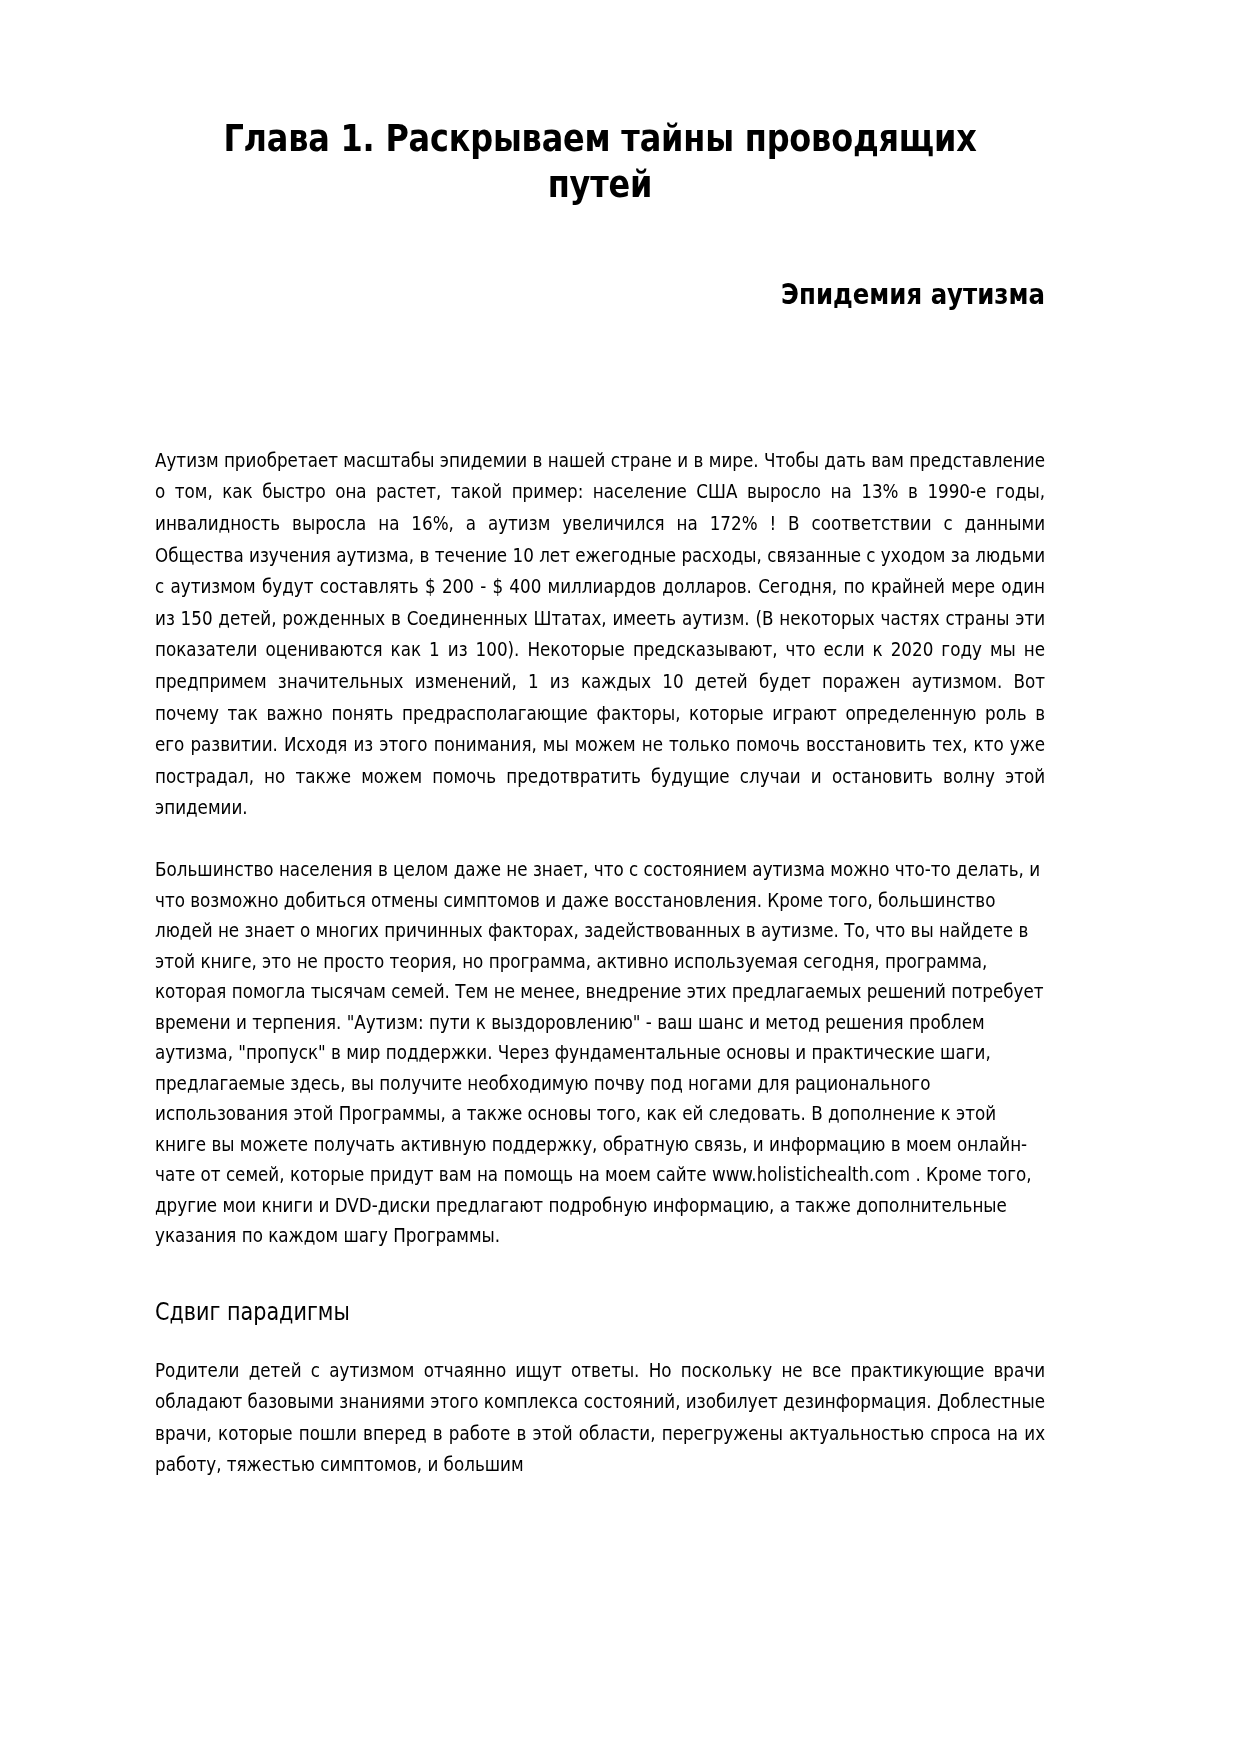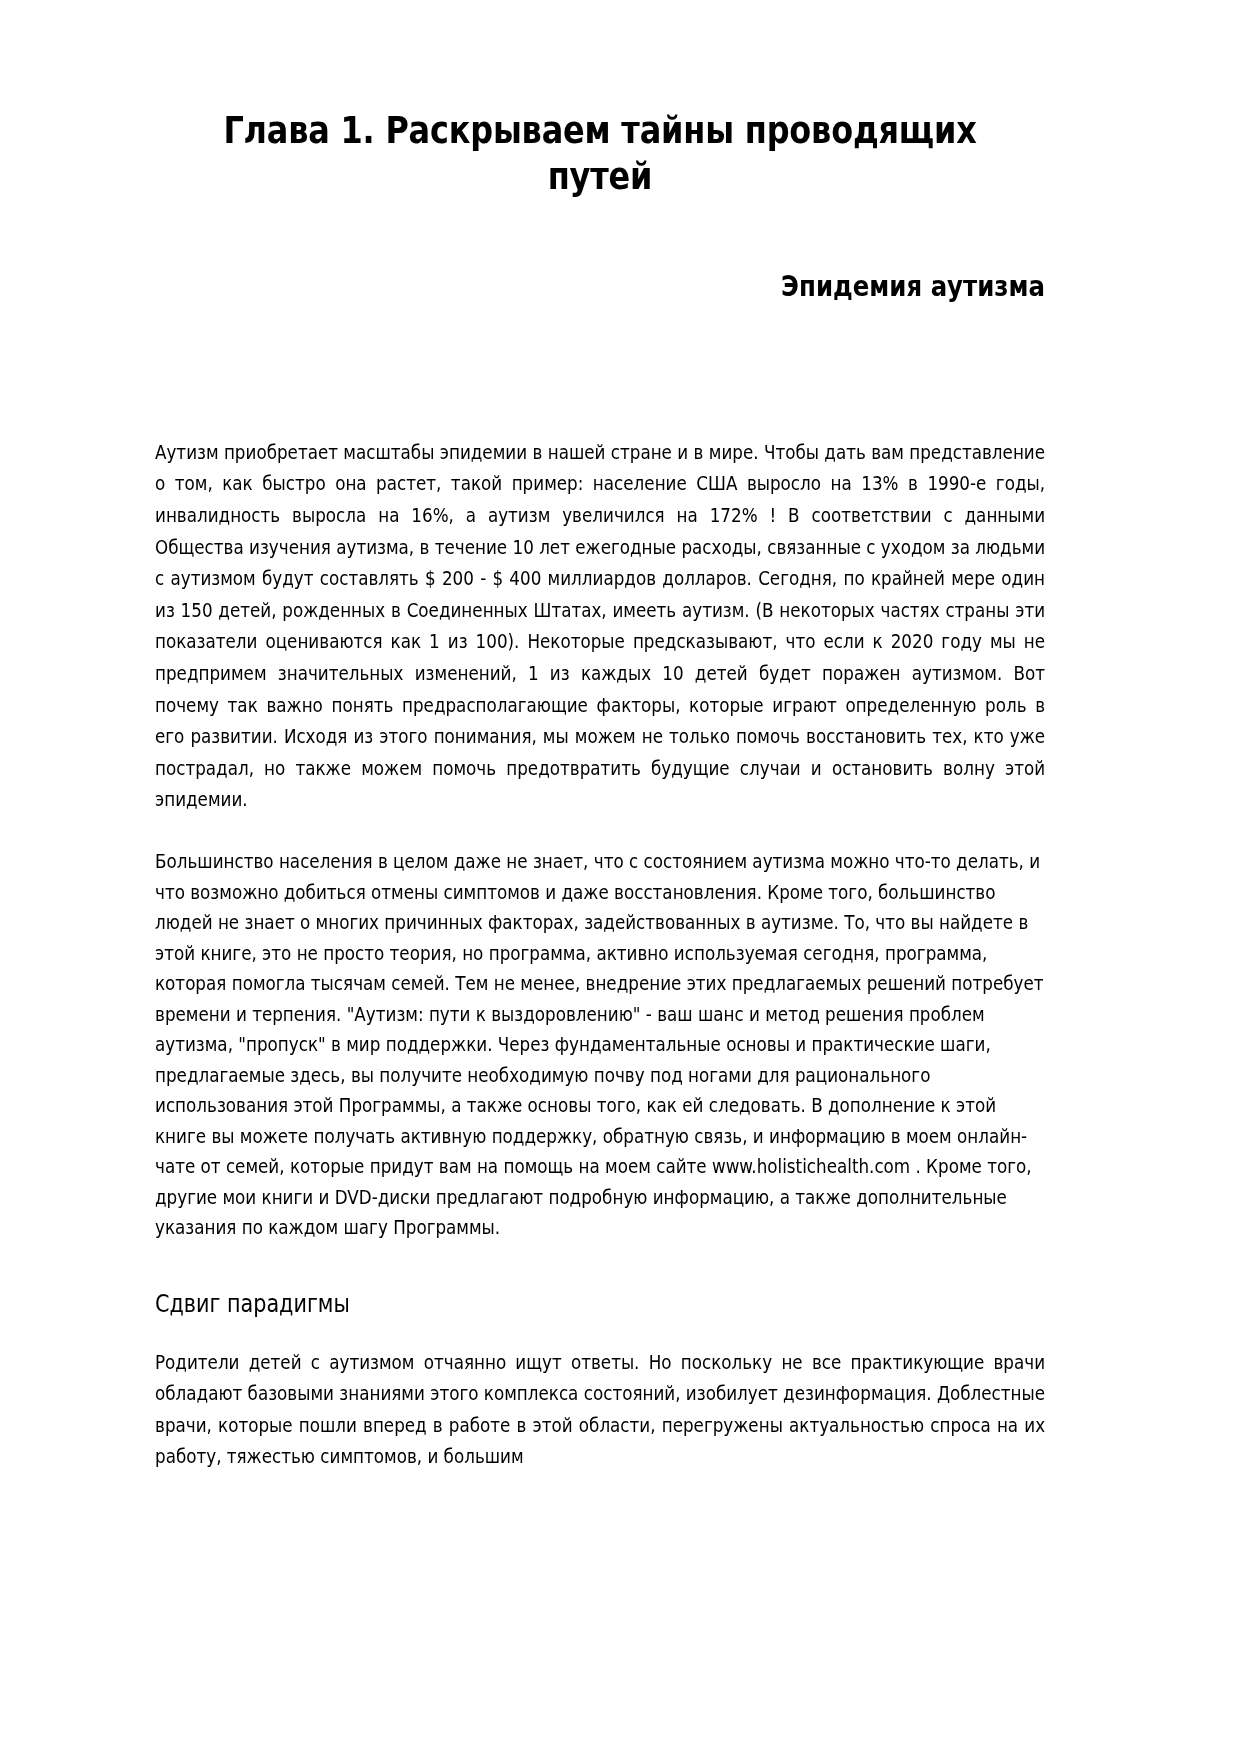--- a/index.html
+++ b/index.html
@@ -17,21 +17,21 @@
   .page {
     position: relative;
     width: 1240px;
     height: 1754px;
     box-sizing: border-box;
     padding: 0;
   }
   .content {
     position: absolute;
     left: 155px;
-    top: 0;
+    top: 8px;
     width: 890px;
   }
   .chapter-title {
     font-size: 37px;
     font-weight: bold;
     letter-spacing: -0.2px;
     text-align: center;
     margin: 0;
     padding-top: 108px;
     line-height: 1.25;

